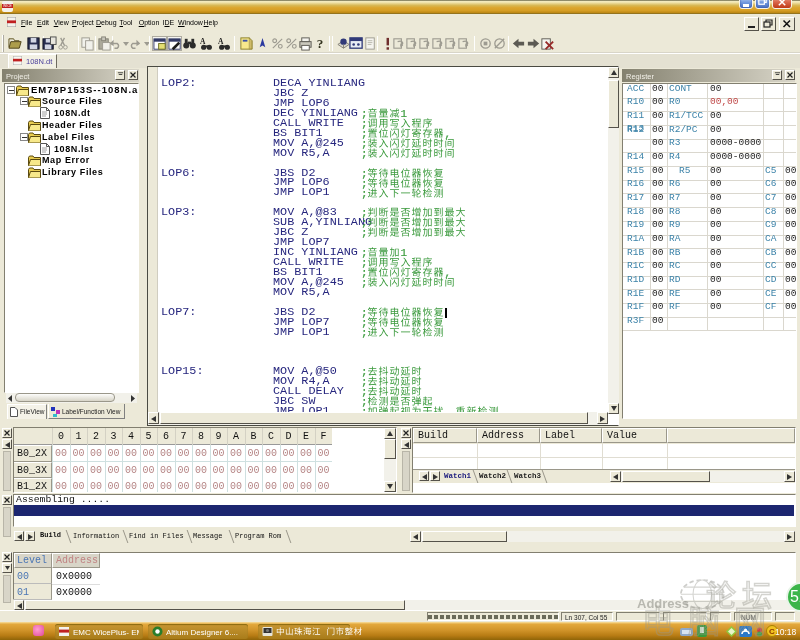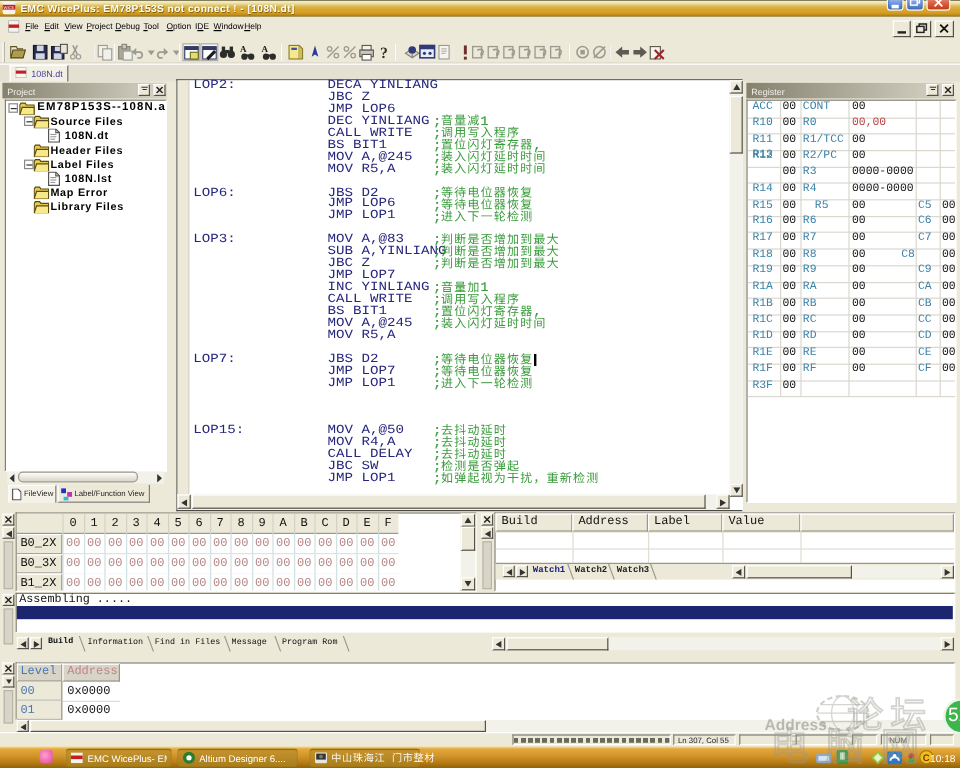--- a/index.html
+++ b/index.html
@@ -97,21 +97,20 @@
 </defs>
     </svg>
 
 
 <div class="ab" style="left:0;top:0;width:800px;height:14px;background:linear-gradient(#3f3d20 0%,#f4ecc3 8%,#f0e3ab 18%,#d8b957 38%,#dca62e 55%,#d69e24 75%,#bf8a16 90%,#7c671f 100%)"></div>
 <svg class="ab" style="left:2px;top:1px" width="11" height="11" viewBox="0 0 11 11">
       <rect width="11" height="11" rx="2" fill="#f4f2ec"></rect>
       <rect y="3" width="11" height="4" fill="#c02020"></rect>
       <text x="1" y="6.4" font-size="3.4" fill="#fff" font-family="&quot;Liberation Sans&quot;,sans-serif">WICE</text>
     </svg>
-<div class="ab sa b ws" style="left:17px;top:2px;font-size:8.5px;letter-spacing:0.35px;color:#fff;text-shadow:0.5px 0.5px 0.5px #7a6210">EMC WicePlus: EM78P153S not connect ! - [108N.dt]</div>
 <div class="ab" style="left:739px;top:-6px;width:14px;height:15px;border-radius:3px;background:linear-gradient(#cfe0f8,#6f96dd 60%,#4a6fc2);border:1px solid #f6f3e8;box-shadow:inset 0 0 2px #2a4a9a"></div>
 <div class="ab" style="left:743px;top:4px;width:6px;height:2.5px;background:#fff"></div>
 <div class="ab" style="left:755px;top:-6px;width:15px;height:15px;border-radius:3px;background:linear-gradient(#cfe0f8,#6f96dd 60%,#4a6fc2);border:1px solid #f6f3e8;box-shadow:inset 0 0 2px #2a4a9a"></div>
 <svg class="ab" style="left:757px;top:-4px" width="11" height="11" viewBox="0 0 12 12">
       <rect x="2" y="4" width="6" height="5" fill="none" stroke="#fff" stroke-width="1.3"></rect>
       <path d="M4 4 V2 H10 V7 H8" fill="none" stroke="#fff" stroke-width="1.3"></path>
     </svg>
 <div class="ab" style="left:772px;top:-6px;width:20px;height:15px;border-radius:3px;background:linear-gradient(#f0b5a2,#d9664a 55%,#bf3a18);border:1px solid #f6f3e8"></div>
 <svg class="ab" style="left:777px;top:-3px" width="11" height="11" viewBox="0 0 12 12">
       <path d="M2 2 L9 9 M9 2 L2 9" stroke="#fff" stroke-width="1.6"></path>
@@ -397,21 +396,21 @@
 <div class="ab" style="left:48px;top:404px;width:77px;height:15px;background:#ece9d8;border:1px solid #808080;border-top:none;border-left:1px solid #fff"></div>
 <div class="ab" style="left:51px;top:407px;width:4px;height:4px;background:#2233bb"></div>
 <div class="ab" style="left:56px;top:410px;width:4px;height:4px;background:#bb33bb"></div>
 <div class="ab" style="left:53px;top:414px;width:4px;height:3px;background:#33bbcc"></div>
 <div class="ab sa f65 ws" style="left:62px;top:408px;color:#222">Label/Function View</div>
 
 
 <div class="ab" style="left:147px;top:66px;width:472px;height:360px;background:#fff;border:1px solid #4a4a42;border-right-color:#fff"></div>
 <div class="ab" style="left:148px;top:67px;width:10px;height:347px;background:#ece9d8;border-right:1px solid #d0cdc0"></div>
 <div class="ab" style="left:158px;top:67px;width:450px;height:347px;background:#fff;overflow:hidden"></div>
-<div class="ab" style="left:147px;top:53px;width:472px;height:420px;overflow:hidden">
+<div class="ab" style="left:147px;top:66px;width:472px;height:420px;overflow:hidden">
 <div class="ab" style="left:-147px;top:-66px;width:800px;height:640px">
 <div class="ab code lbl" style="left:161px;top:79.0px">LOP2:</div>
 <div class="ab code ins" style="left:273px;top:79.0px">DECA YINLIANG</div>
 <div class="ab code ins" style="left:273px;top:88.9px">JBC Z</div>
 <div class="ab code ins" style="left:273px;top:98.9px">JMP LOP6</div>
 <div class="ab code ins" style="left:273px;top:108.8px">DEC YINLIANG</div>
 <svg class="ab" style="left:361px;top:108.02px;overflow:visible" width="48" height="13" fill="#3a9b3c" stroke="#3a9b3c" stroke-width="0.2">
           <text x="0.0" y="8.8" font-family="&quot;Liberation Mono&quot;,monospace" font-size="10.9px" fill="#3a9b3c">;</text>
           <use href="#g97F3" transform="translate(6.5,8.8) scale(0.1000)"></use>
           <use href="#g91CF" transform="translate(17.5,8.8) scale(0.1000)"></use>
@@ -757,21 +756,21 @@
 <div class="ab rt" style="left:29px;top:108.9px;color:#222">00</div>
 <div class="ab rt" style="left:46px;top:108.9px;color:#3b82a8">R7</div>
 <div class="ab rt" style="left:87px;top:108.9px;color:#222">00</div>
 <div class="ab rt" style="left:142px;top:108.9px;color:#3b82a8">C7</div>
 <div class="ab rt" style="left:162px;top:108.9px;color:#222">00</div>
 <div class="ab" style="left:0;top:136.8px;width:173px;height:1px;background:#dad7ce"></div>
 <div class="ab rt" style="left:4px;top:122.6px;color:#3b82a8">R18</div>
 <div class="ab rt" style="left:29px;top:122.6px;color:#222">00</div>
 <div class="ab rt" style="left:46px;top:122.6px;color:#3b82a8">R8</div>
 <div class="ab rt" style="left:87px;top:122.6px;color:#222">00</div>
-<div class="ab rt" style="left:128px;top:122.6px;color:#3b82a8">C8</div>
+<div class="ab rt" style="left:142px;top:122.6px;color:#3b82a8">C8</div>
 <div class="ab rt" style="left:162px;top:122.6px;color:#222">00</div>
 <div class="ab" style="left:0;top:150.5px;width:173px;height:1px;background:#dad7ce"></div>
 <div class="ab rt" style="left:4px;top:136.3px;color:#3b82a8">R19</div>
 <div class="ab rt" style="left:29px;top:136.3px;color:#222">00</div>
 <div class="ab rt" style="left:46px;top:136.3px;color:#3b82a8">R9</div>
 <div class="ab rt" style="left:87px;top:136.3px;color:#222">00</div>
 <div class="ab rt" style="left:142px;top:136.3px;color:#3b82a8">C9</div>
 <div class="ab rt" style="left:162px;top:136.3px;color:#222">00</div>
 <div class="ab" style="left:0;top:164.2px;width:173px;height:1px;background:#dad7ce"></div>
 <div class="ab rt" style="left:4px;top:150.0px;color:#3b82a8">R1A</div>

